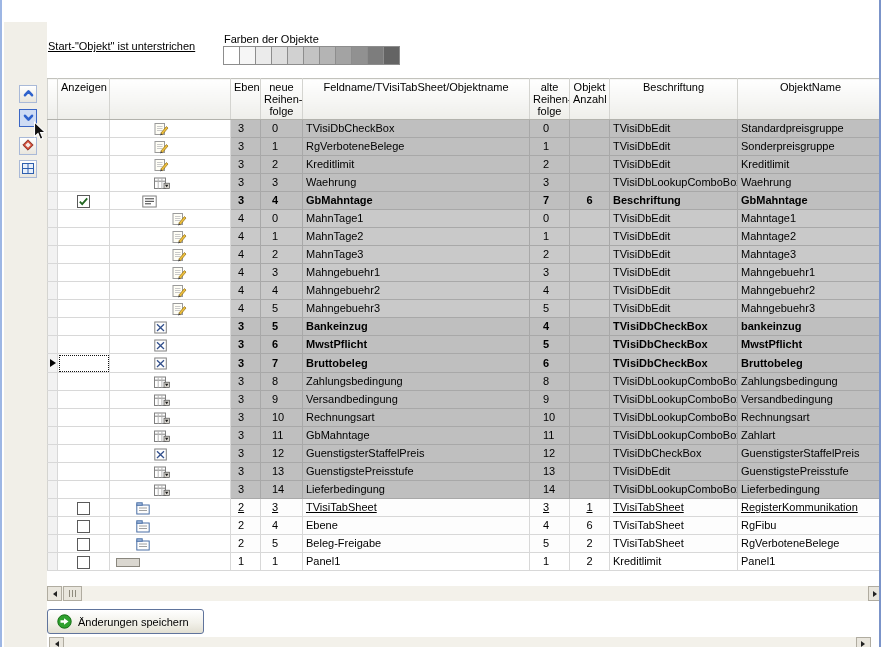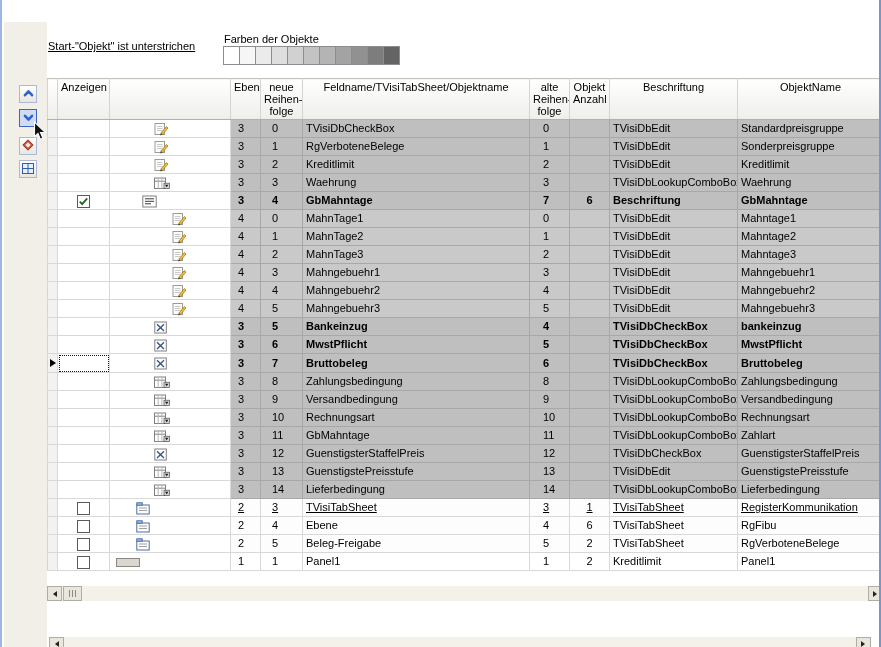--- a/index.html
+++ b/index.html
@@ -666,20 +666,29 @@
       <i class="hs-grip"></i>
       <i class="hs-grip"></i>
       <i class="hs-grip"></i>
     </div>
     <div class="hs-track"></div>
     <div class="hs-btn">
         <span class="ar-right"></span>
       </div>
   </div>
 
+  <button type="button" class="save-btn">
+    <span class="save-ic">
+        <svg width="15" height="15" viewBox="0 0 15 15">
+          <circle cx="7.5" cy="7.5" r="6.7" fill="#2fa12f" stroke="#156e15"></circle>
+          <path d="M3.5 6.2 h3.5 V4.2 L11.5 7.5 L7 10.8 V8.8 H3.5 Z" fill="#fff"></path>
+        </svg>
+      </span>
+    <span>Änderungen speichern</span>
+  </button>
 
   <div class="outer-scroll">
     <div class="hs-btn">
         <span class="ar-left"></span>
       </div>
     <div class="hs-track"></div>
     <div class="hs-btn">
         <span class="ar-right"></span>
       </div>
   </div>

